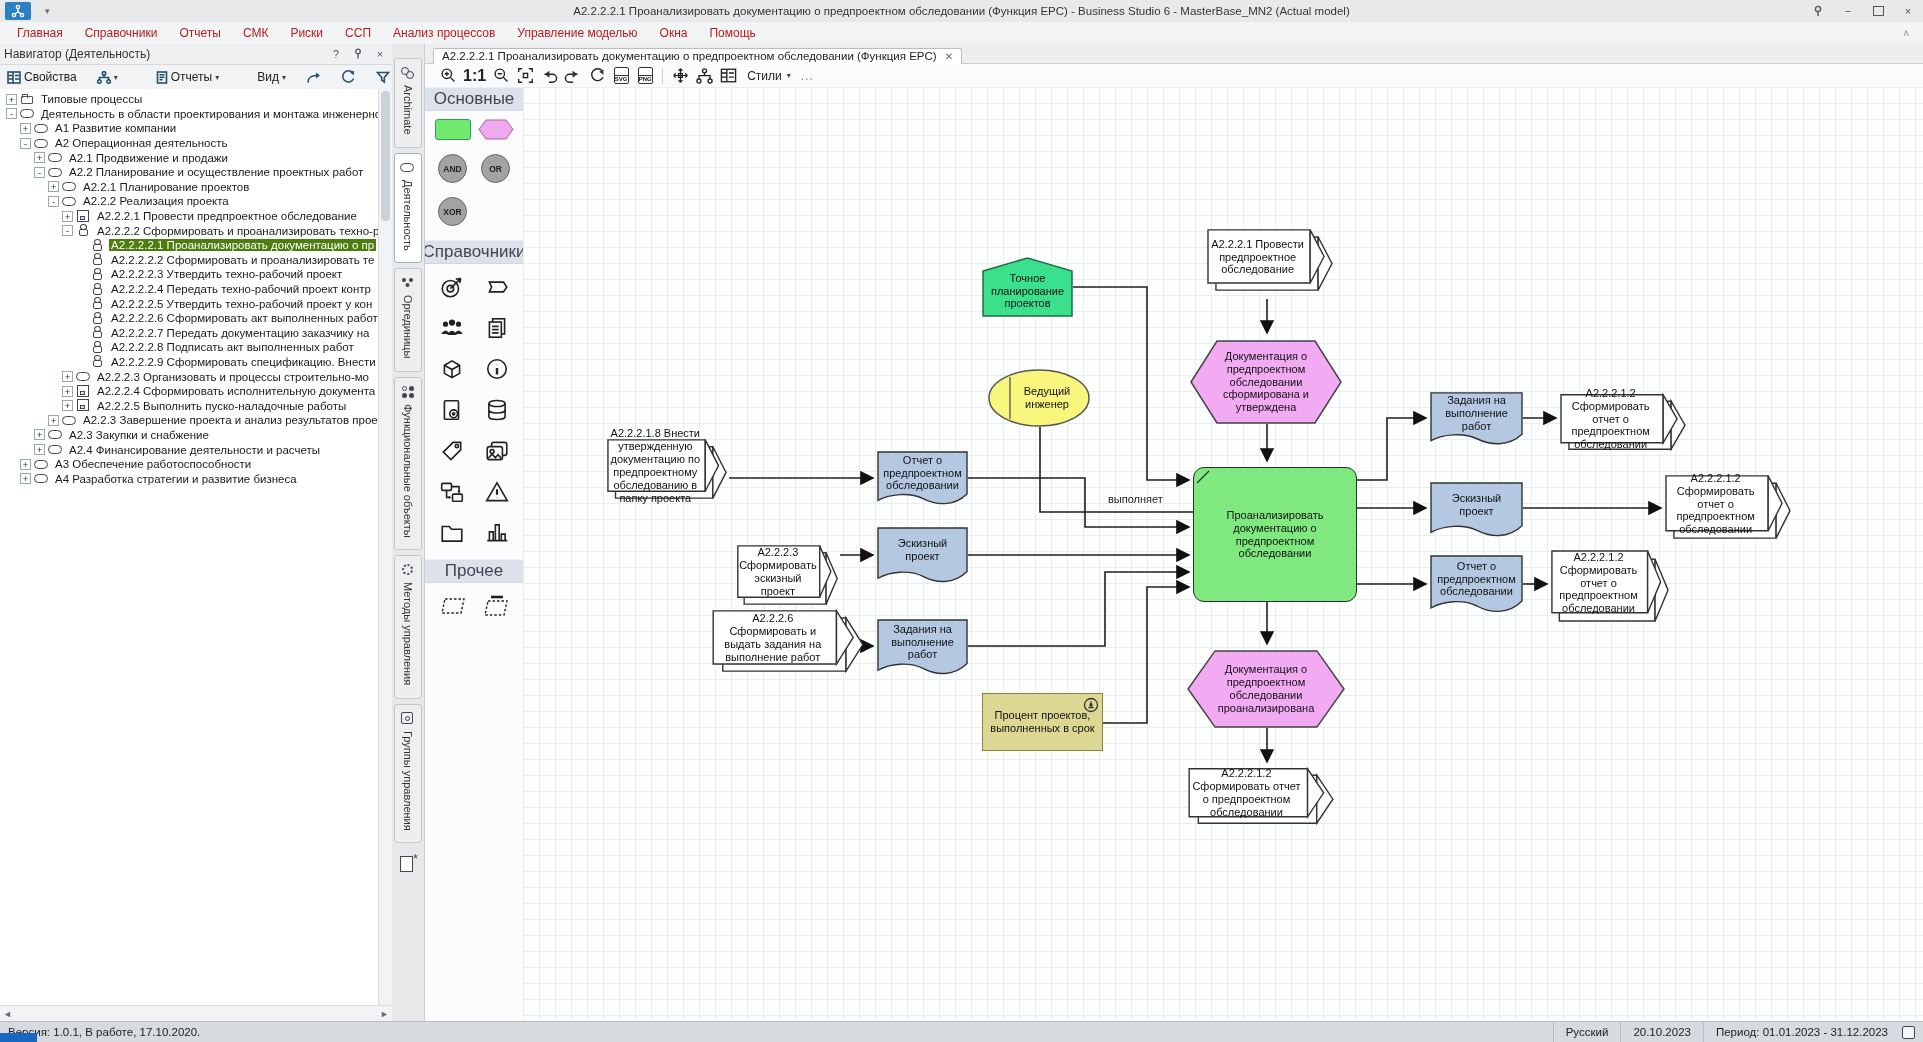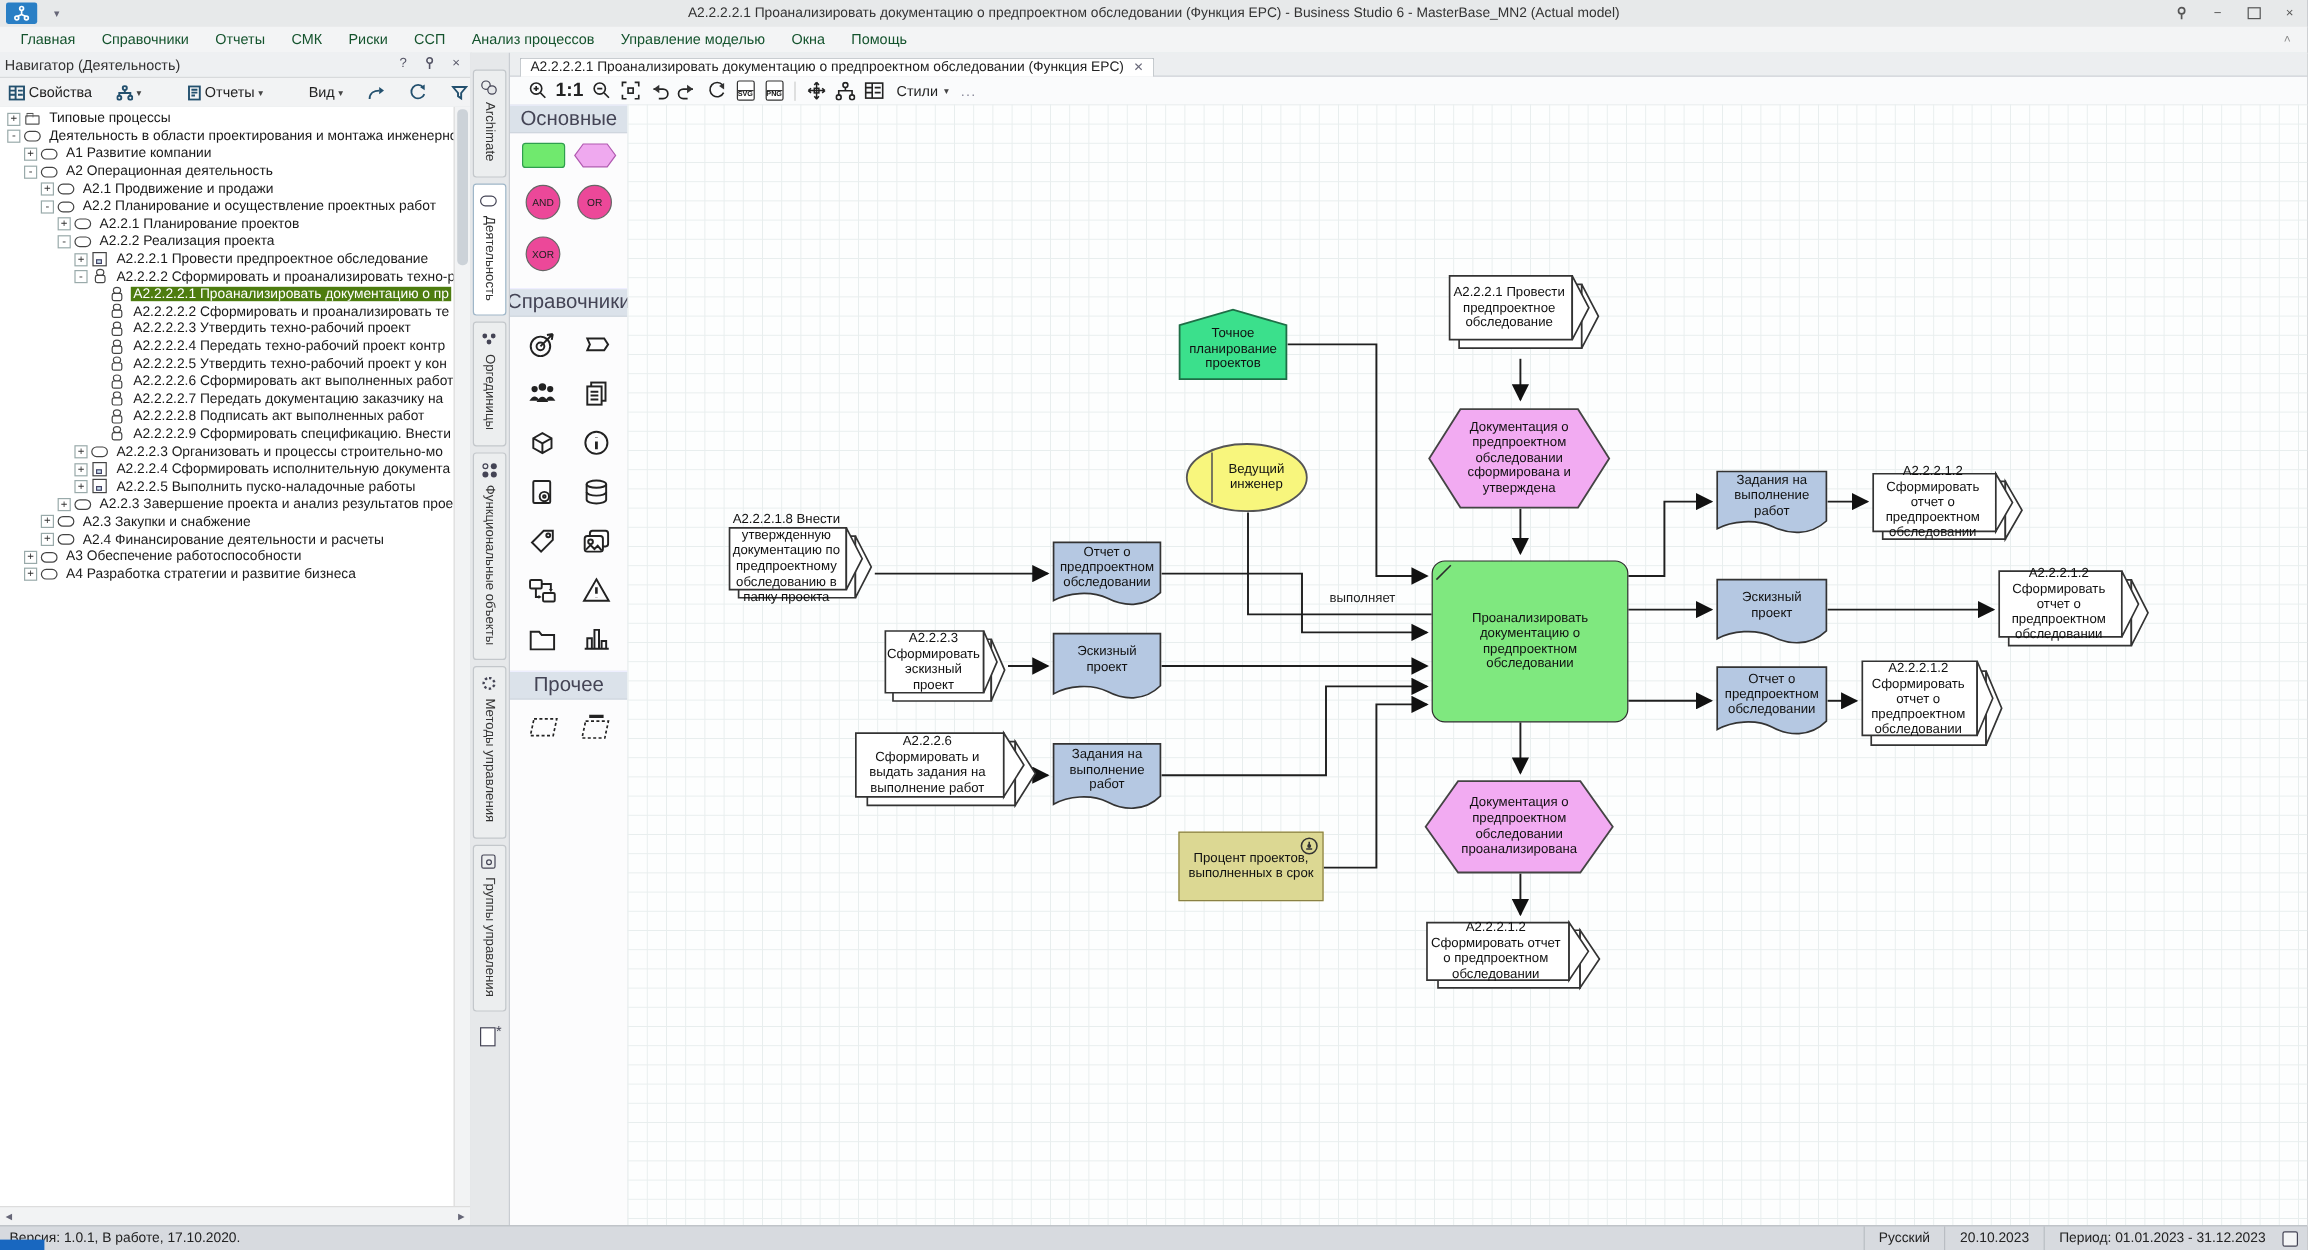--- a/index.html
+++ b/index.html
@@ -11,21 +11,21 @@
   .appicon{width:26px;height:18px;margin-left:5px;background:#2a7fc5;border-radius:2px;display:flex;align-items:center;justify-content:center;}
   .appicon svg{stroke:#fff;fill:none;stroke-width:1.4;}
   .qat{margin-left:14px;color:#667;font-size:9px;}
   .wtitle{position:absolute;left:50%;transform:translateX(-50%);font-size:11.5px;color:#333;white-space:nowrap;}
   .winbtns{margin-left:auto;display:flex;align-items:center;height:100%;}
   .winbtn{width:30px;height:100%;display:flex;align-items:center;justify-content:center;color:#555;font-size:11px;cursor:default;}
   .restore-glyph{position:relative;width:9px;height:8px;border:1px solid #555;background:#e7e9ea;}
   .restore-glyph::before{content:"";position:absolute;left:2px;top:-4px;width:9px;height:8px;border:1px solid #555;z-index:-1;}
   
   .menubar{position:absolute;left:0;top:22px;right:0;height:22px;background:#f3f4f5;border-bottom:1px solid #d8dadc;display:flex;align-items:center;padding-left:6px;}
-  .menuitem{padding:2px 11px;color:#14532d;}
+  .menuitem{padding:2px 11px;color:#b91c1c;}
   .ribbon-chev{margin-left:auto;margin-right:14px;color:#888;font-size:10px;}
   
   .nav{position:absolute;left:0;top:44px;width:392px;bottom:20px;background:#f6f7f8;border-right:1px solid #c9cdd2;}
   .nav-head{height:20px;display:flex;align-items:center;padding:0 4px;background:#eef0f2;border-bottom:1px solid #d8dadc;color:#333;}
   .nav-head .sp{margin-left:auto;display:flex;gap:6px;color:#556;}
   .nav-head .hbtn{width:16px;text-align:center;font-size:11px;}
   .nav-tools{height:24px;display:flex;align-items:center;gap:14px;padding:0 4px;background:#f2f3f4;border-bottom:1px solid #d8dadc;}
   .tbtn{display:flex;align-items:center;gap:3px;padding:1px 3px;border-radius:2px;color:#222;}
   .tbtn svg{stroke:#23506e;fill:none;stroke-width:1.6;}
   .dd{font-size:8px;color:#444;}
@@ -80,21 +80,21 @@
   .dbtn svg{stroke:#222;fill:none;stroke-width:1.6;}
   .scale{font-size:16px;font-weight:bold;}
   .fileicon{position:relative;width:15px;height:17px;border:1.3px solid #333;border-radius:2px;background:#fff;display:flex;align-items:flex-end;justify-content:center;box-sizing:border-box;}
   .fileicon span{font-size:6px;font-weight:bold;letter-spacing:0;color:#111;line-height:7px;border-top:1px solid #333;width:100%;text-align:center;}
   .more{color:#889;letter-spacing:1px;}
   
   .palette{position:absolute;left:0;top:43px;width:98px;bottom:0;background:#fcfcfd;border-right:1px solid #c9cdd2;overflow:hidden;}
   .phdr{height:22px;background:#dbe2ea;color:#445;display:flex;align-items:center;justify-content:center;font-size:17px;border-top:1px solid #eef;border-bottom:1px solid #cfd6de;}
   .prow{display:flex;justify-content:space-around;align-items:center;padding:8px 6px 4px 6px;}
   .sw-green{width:34px;height:19px;background:#70e96e;border:1px solid #2f9e4e;border-radius:3px;}
-  .gate{width:27px;height:27px;border:1.5px solid #666;border-radius:50%;background:#ec4899;display:flex;align-items:center;justify-content:center;font-size:8.5px;font-weight:normal;color:#222;text-align:right;}
+  .gate{width:27px;height:27px;border:1.5px solid #666;border-radius:50%;background:#a3a3a3;display:flex;align-items:center;justify-content:center;font-size:8.5px;font-weight:bold;color:#222;text-align:right;}
   .gates{padding-top:10px;}
   .xor-row{justify-content:flex-start;padding-left:13px;}
   .pgrid{display:grid;grid-template-columns:1fr 1fr;justify-items:center;row-gap:12px;padding:10px 4px;}
   .pic svg{stroke:#222;fill:none;stroke-width:1.5;}
   
   .canvas{position:absolute;left:98px;top:43px;right:0;bottom:0;background-color:#fdfefe;
      background-image:linear-gradient(to right,#e8eeee 1px,transparent 1px),linear-gradient(to bottom,#e8eeee 1px,transparent 1px);
      background-size:16px 16px;}
   .node{position:absolute;}
   .node svg.shape{position:absolute;left:0;top:0;width:100%;height:100%;overflow:visible;}
@@ -704,21 +704,21 @@
               <rect x="1" y="1" width="103" height="60"></rect>
               <polygon points="104,1 118,31 104,61"></polygon>
             </g>
           <g fill="#fff" stroke="#333" stroke-width="1.4">
               <rect x="1" y="1" width="103" height="60"></rect>
               <polygon points="104,1 118,31 104,61"></polygon>
             </g>
         </svg>
         <div class="ntext">A2.2.2.1.8 Внести утвержденную документацию по предпроектному обследованию в папку проекта</div>
       </div>
-      <div class="node iface" style="left:214px;top:438px;width:101px;height:60px;">
+      <div class="node iface" style="left:214px;top:458px;width:101px;height:60px;">
         <svg class="shape" viewBox="0 0 127 70" preserveAspectRatio="none">
           <g transform="translate(8,8)" fill="#fff" stroke="#333" stroke-width="1.4">
               <rect x="1" y="1" width="103" height="60"></rect>
               <polygon points="104,1 118,31 104,61"></polygon>
             </g>
           <g fill="#fff" stroke="#333" stroke-width="1.4">
               <rect x="1" y="1" width="103" height="60"></rect>
               <polygon points="104,1 118,31 104,61"></polygon>
             </g>
         </svg>

